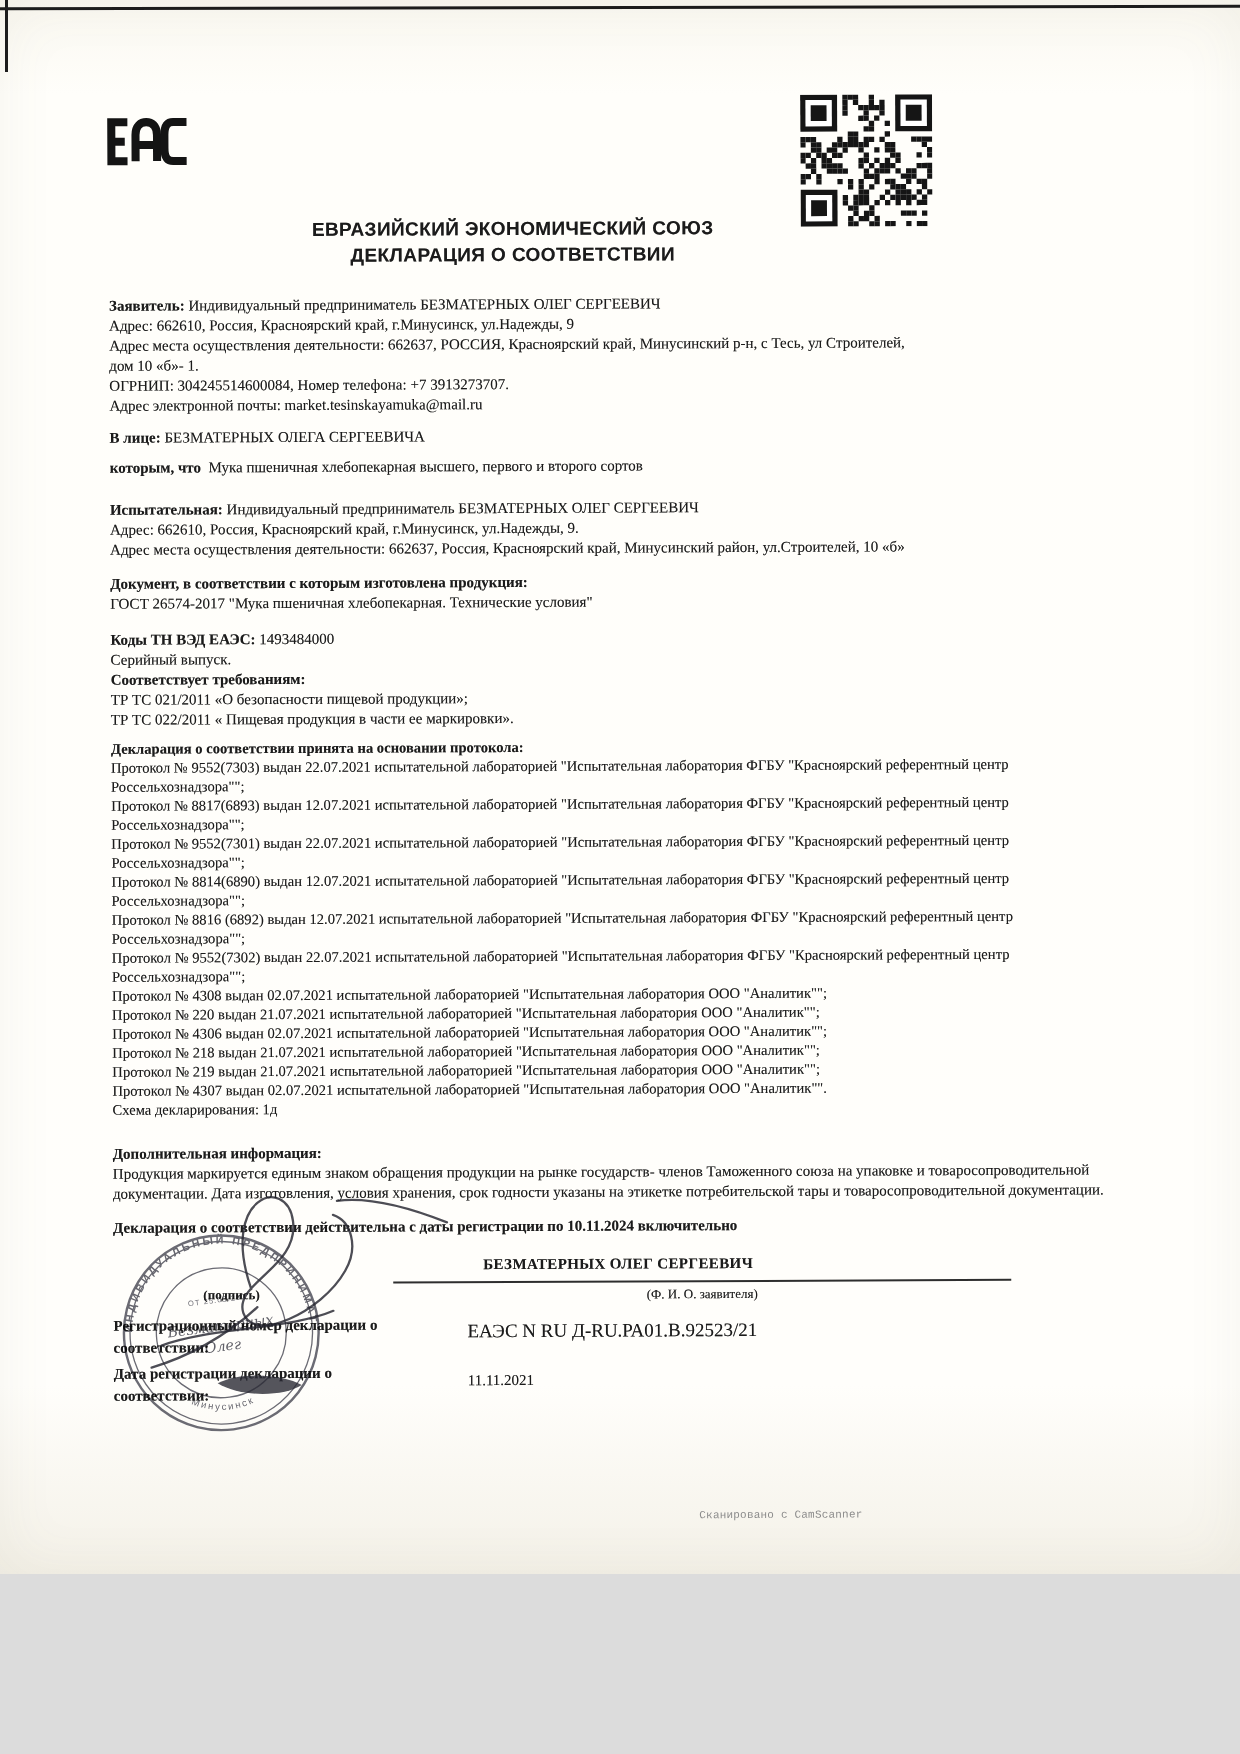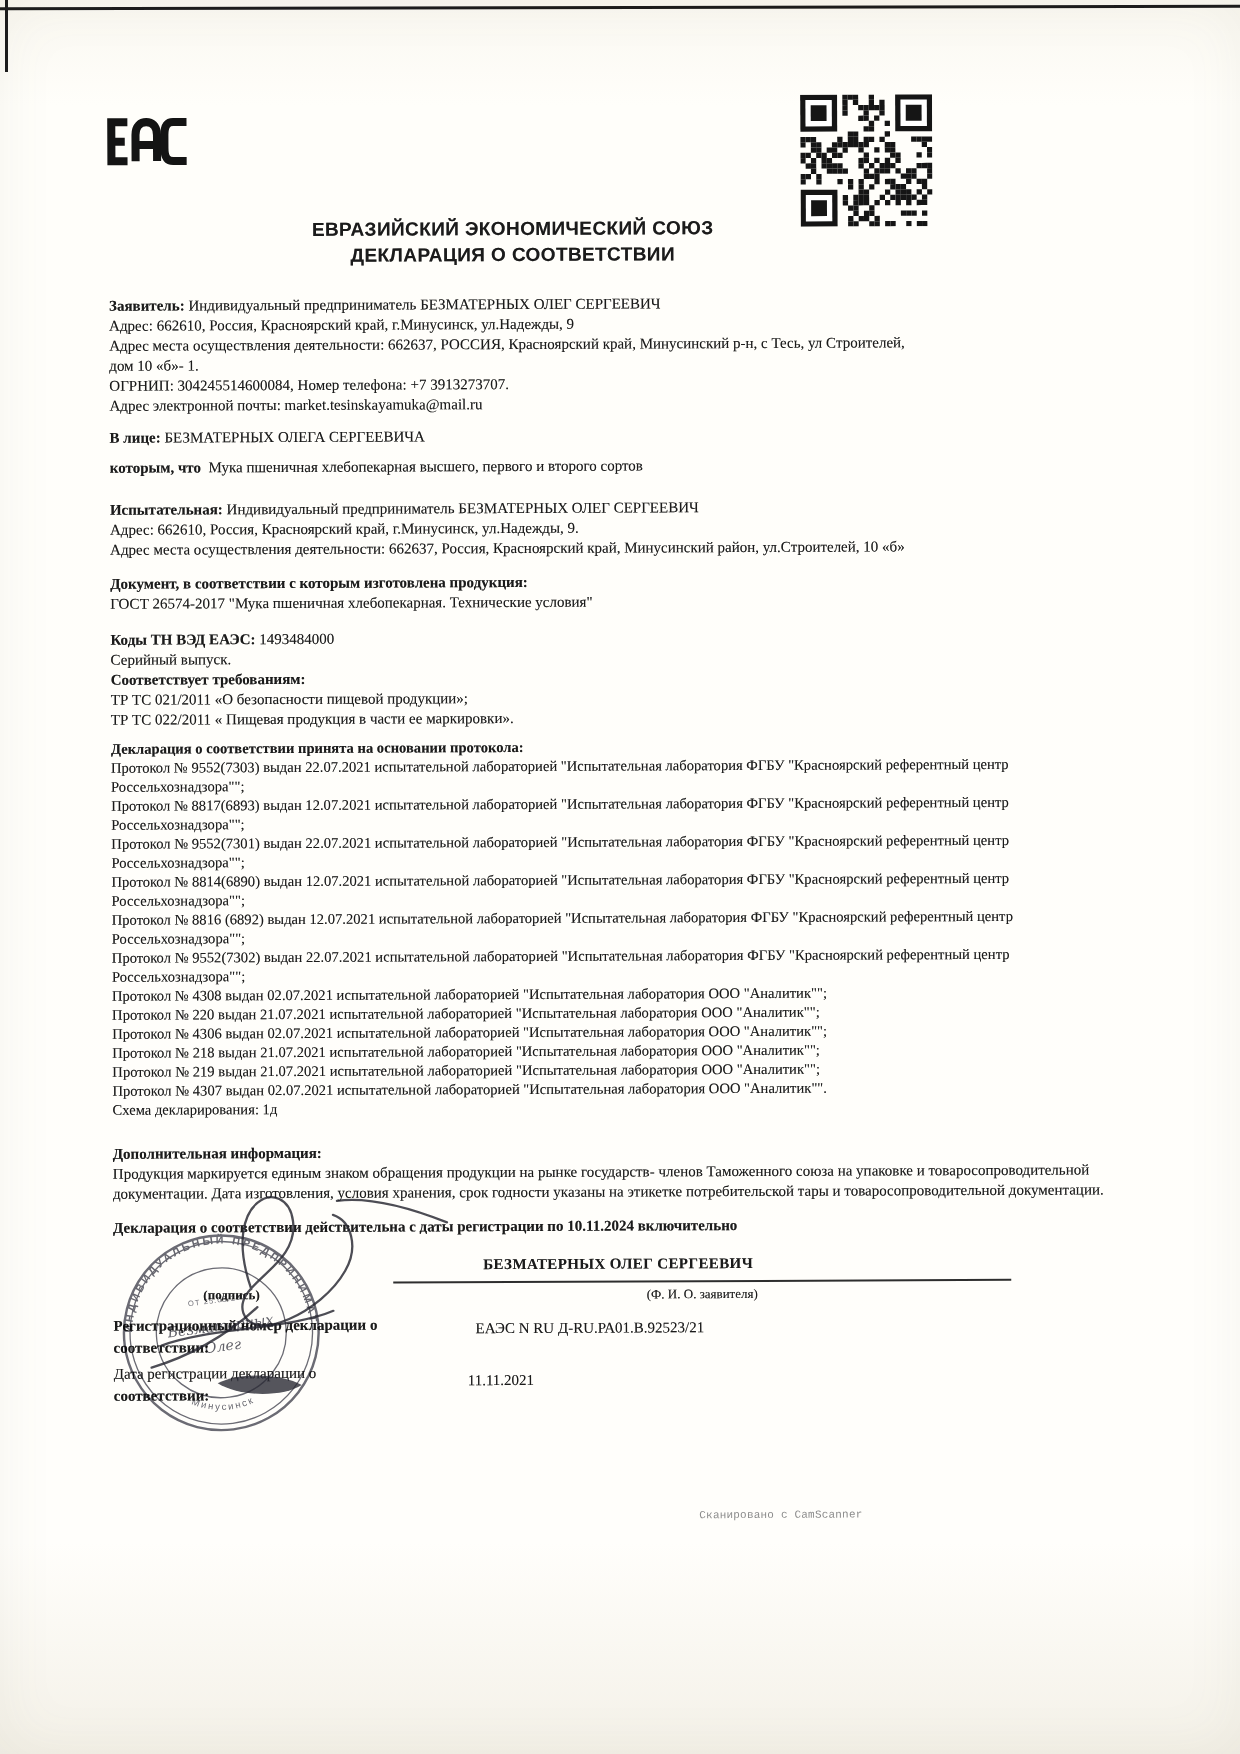--- a/index.html
+++ b/index.html
@@ -1,17 +1,17 @@
 <!DOCTYPE html>
 <html lang="ru"><head>
 <meta charset="utf-8">
 <style>
   html,body{margin:0;padding:0;background:#dcdcdc;}
   .page{
-    position:relative;width:1240px;height:1754px;margin:0 auto;overflow:hidden;
+    position:relative;width:1240px;height:1574px;margin:0 auto;overflow:hidden;
     background:linear-gradient(180deg,#faf8f1 0%,#fffefa 6%,#fffefb 88%,#f4f1e8 100%);
     box-shadow:inset 0 0 60px rgba(120,110,80,.07);
     font-family:"Liberation Serif",serif;color:#1b1b1b;
   }
   .sheet{position:absolute;inset:0;transform:rotate(-0.25deg);transform-origin:60px 80px;}
   .txt{text-shadow:0 0 .5px rgba(25,25,25,.45);}
   
   .artifact-top{position:absolute;top:6px;left:0;width:100%;height:3px;background:#1c1c1c;transform:rotate(-0.12deg);}
   .artifact-left{position:absolute;top:0;left:5px;width:3px;height:72px;background:#1c1c1c;}
   
@@ -30,22 +30,22 @@
   .mb14{margin-bottom:14px!important;}.mb16{margin-bottom:16px!important;}
   .mb22{margin-bottom:22px!important;}.mb24{margin-bottom:24px!important;}
   .compact{font-size:14.6px;line-height:19px;}
   
   .sig-name{position:absolute;top:1258px;left:478px;font-size:15px;font-weight:bold;letter-spacing:.4px;}
   .sig-rule{position:absolute;top:1283px;left:388px;width:618px;height:2px;background:#2e2e2e;}
   .sig-fio{position:absolute;top:1289px;left:388px;width:618px;text-align:center;font-size:13px;}
   .sig-podpis{position:absolute;top:1288px;left:198px;font-size:13px;z-index:1;font-weight:bold;}
   .reg-label-1{position:absolute;top:1318px;left:108px;font-size:15px;font-weight:bold;z-index:1;}
   .reg-label-2{position:absolute;top:1340px;left:108px;font-size:15px;font-weight:bold;z-index:1;}
-  .reg-value{position:absolute;top:1322px;left:462px;font-size:15px;margin-left:8px;}
-  .date-label-1{position:absolute;top:1366px;left:108px;font-size:15px;font-weight:normal;z-index:1;}
+  .reg-value{position:absolute;top:1322px;left:462px;font-size:19px;}
+  .date-label-1{position:absolute;top:1366px;left:108px;font-size:15px;font-weight:bold;z-index:1;}
   .date-label-2{position:absolute;top:1388px;left:108px;font-size:15px;font-weight:bold;z-index:1;}
   .date-value{position:absolute;top:1374px;left:462px;font-size:15px;}
   
   .stamp{position:absolute;top:1226px;left:94px;width:244px;height:218px;z-index:2;
     transform:rotate(-7deg);opacity:.82;mix-blend-mode:multiply;}
   .stamp svg{width:100%;height:100%;display:block;}
   .stamp .ring{fill:none;stroke:#4a4a55;stroke-width:2.4;}
   .stamp .thin{stroke-width:1.3;}
   .stamp .arc{font-family:"Liberation Sans",sans-serif;font-size:10.5px;font-weight:bold;
     letter-spacing:2.6px;fill:#43434e;}

